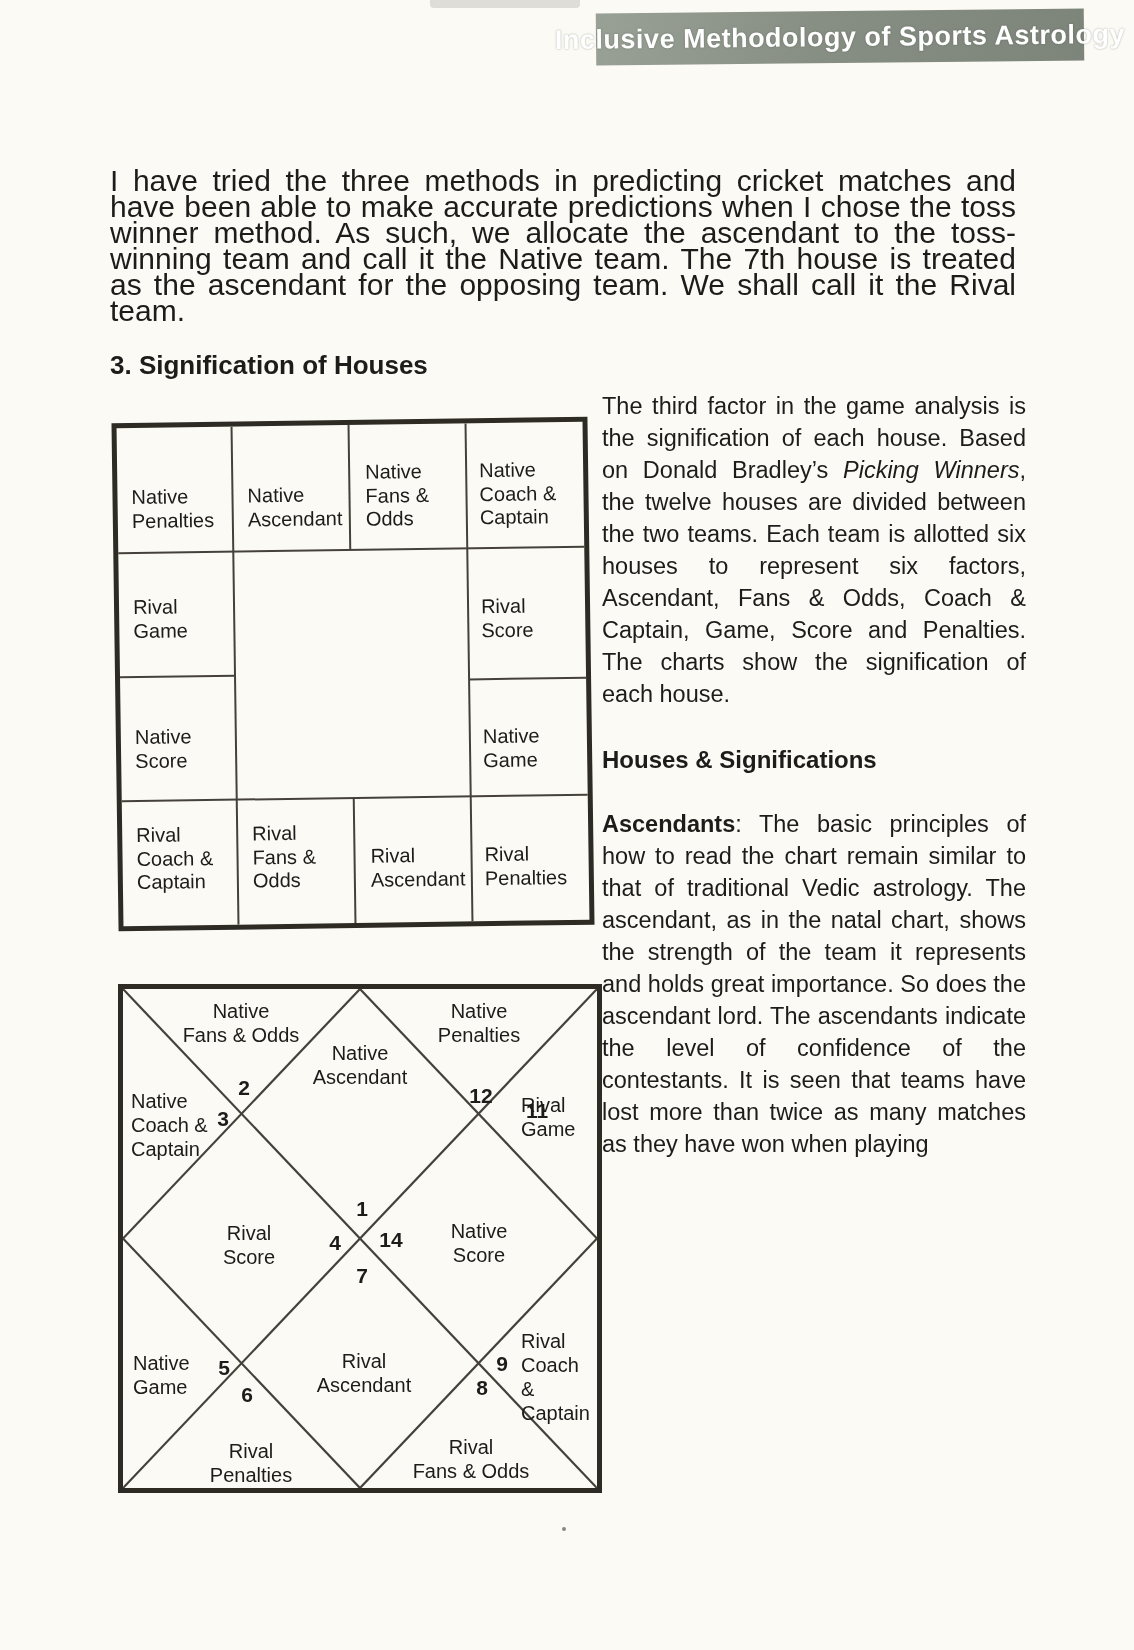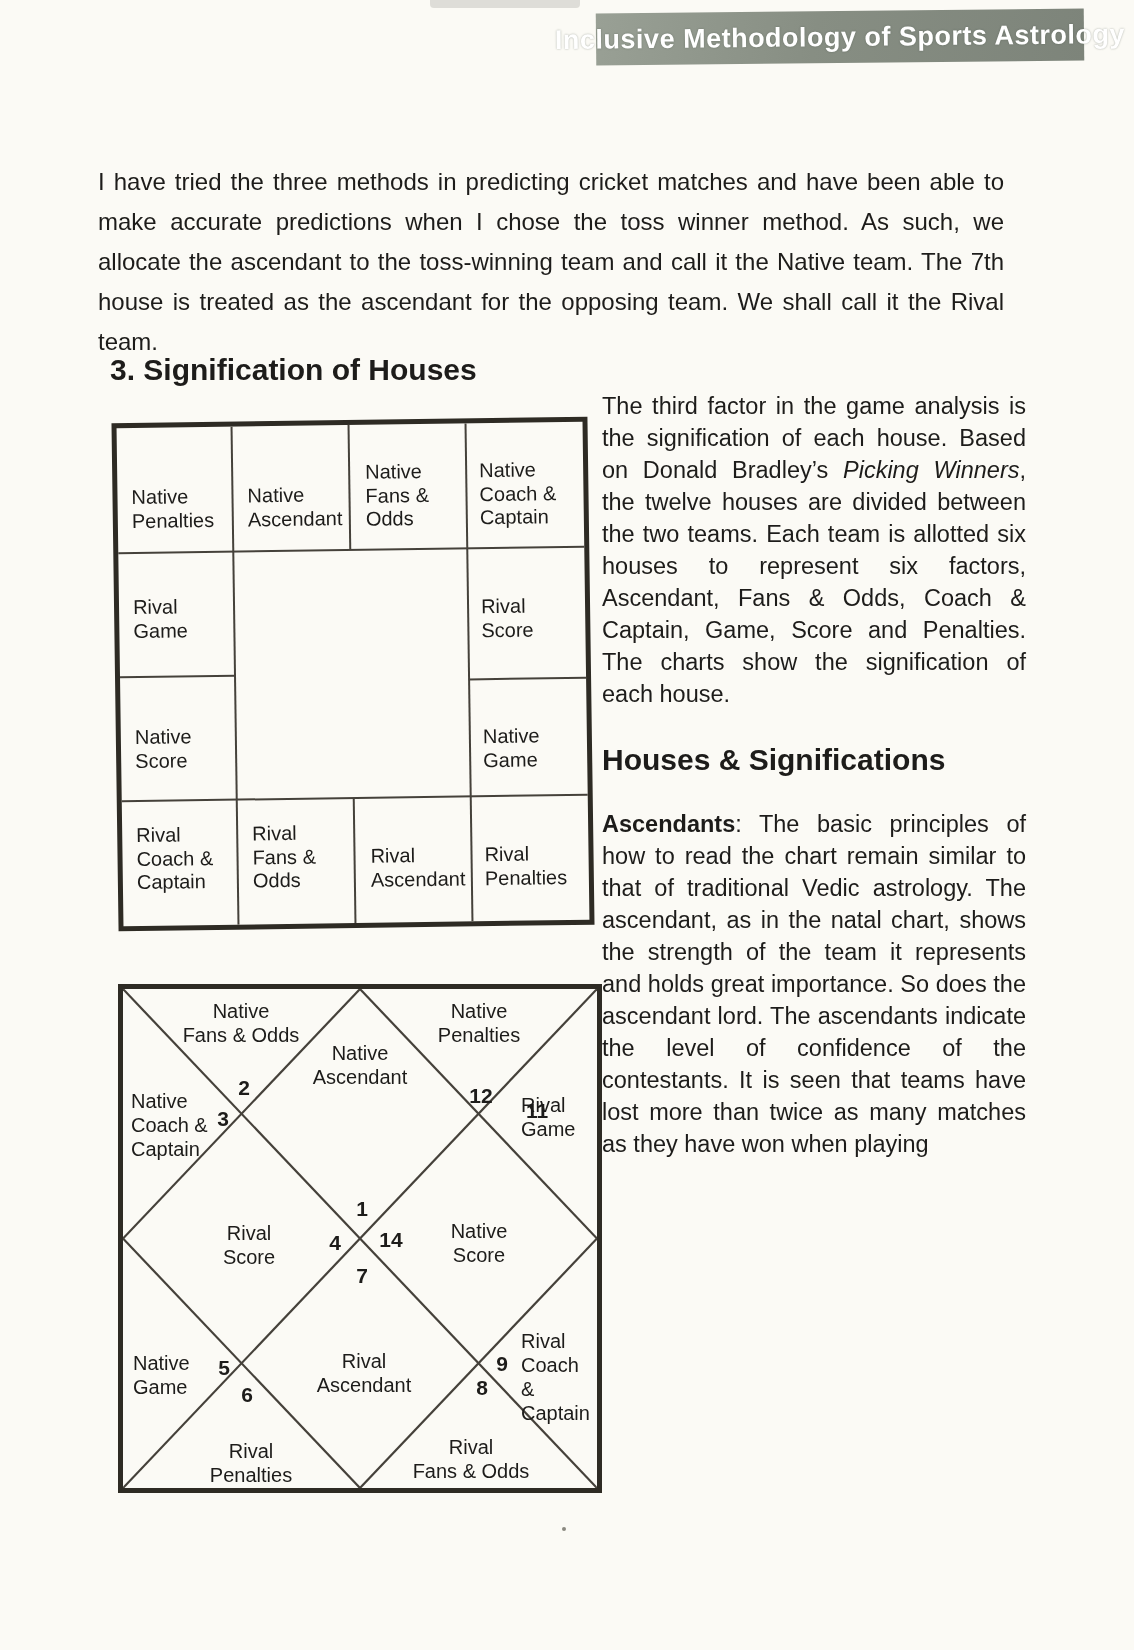--- a/index.html
+++ b/index.html
@@ -17,37 +17,37 @@
     background:linear-gradient(100deg,#99a095 0%,#878e83 45%,#7d847a 100%);
     transform:rotate(-0.6deg);
     display:flex;align-items:center;justify-content:center;
   }
   .banner span{
     color:#ffffff;font-size:27px;font-weight:bold;letter-spacing:.5px;
     text-shadow:0 0 2px rgba(60,70,60,.45);white-space:nowrap;
   }
   
   .intro{
-    position:absolute;left:98px;top:138px;width:906px;
-    font-size:24px;line-height:40px;text-align:justify;
+    position:absolute;left:110px;top:138px;width:906px;
+    font-size:30px;line-height:26px;text-align:justify;
   }
   .sec-heading{
     position:absolute;left:110px;top:328px;
-    font-size:30px;font-weight:bold;
+    font-size:26px;font-weight:bold;
   }
   
   .rightcol{
     position:absolute;left:602px;top:390px;width:424px;
     font-size:23.5px;line-height:32px;text-align:justify;
   }
   .rightcol p{margin:0 0 42px 0;}
   .rightcol p.tight{margin-bottom:34px;}
   .rightcol .italic{font-style:italic;}
   .rightcol .bold{font-weight:bold;}
-  .rc-heading{font-size:30px;font-weight:bold;margin:0 0 32px 0;text-align:left;}
+  .rc-heading{font-size:24px;font-weight:bold;margin:0 0 32px 0;text-align:left;}
   
   .south-chart{
     position:absolute;left:115px;top:420px;width:476px;height:508px;
     border:5px solid #2e2b24;box-sizing:border-box;background:#fbfaf5;
     transform:rotate(-0.8deg);
   }
   .sline{position:absolute;background:#45413a;}
   .scell{
     position:absolute;font-size:20px;line-height:23.5px;
     white-space:pre-line;

